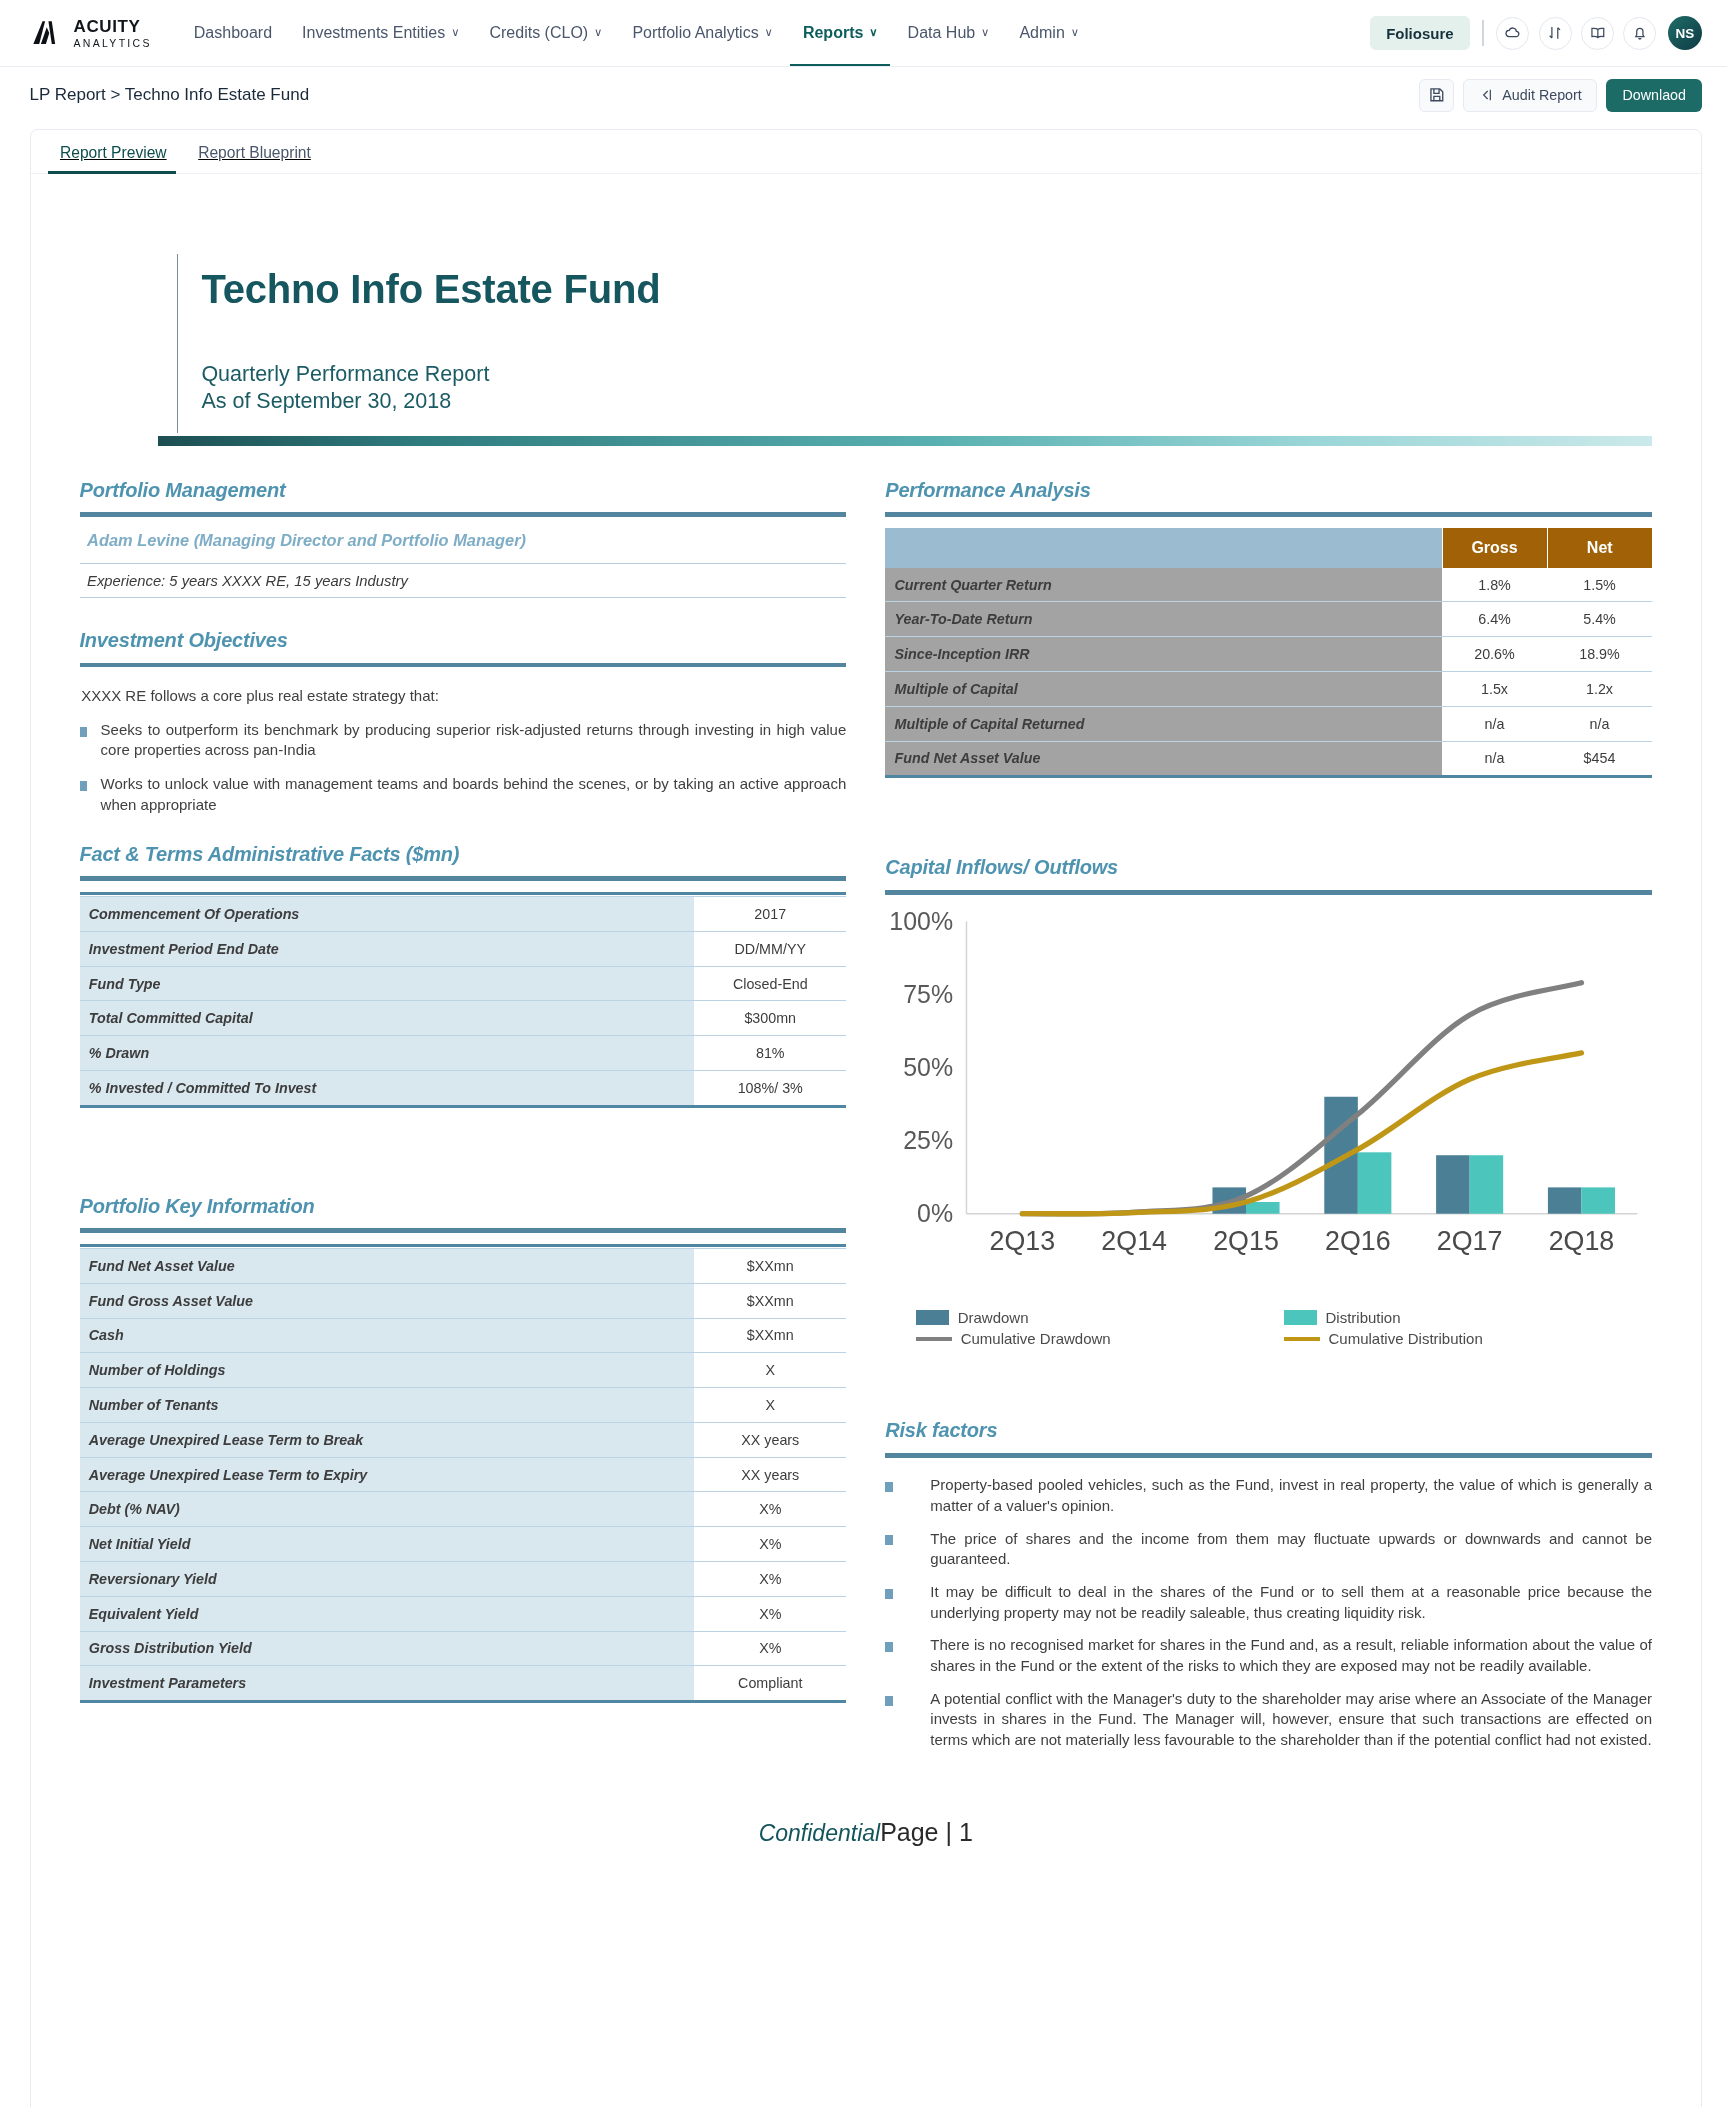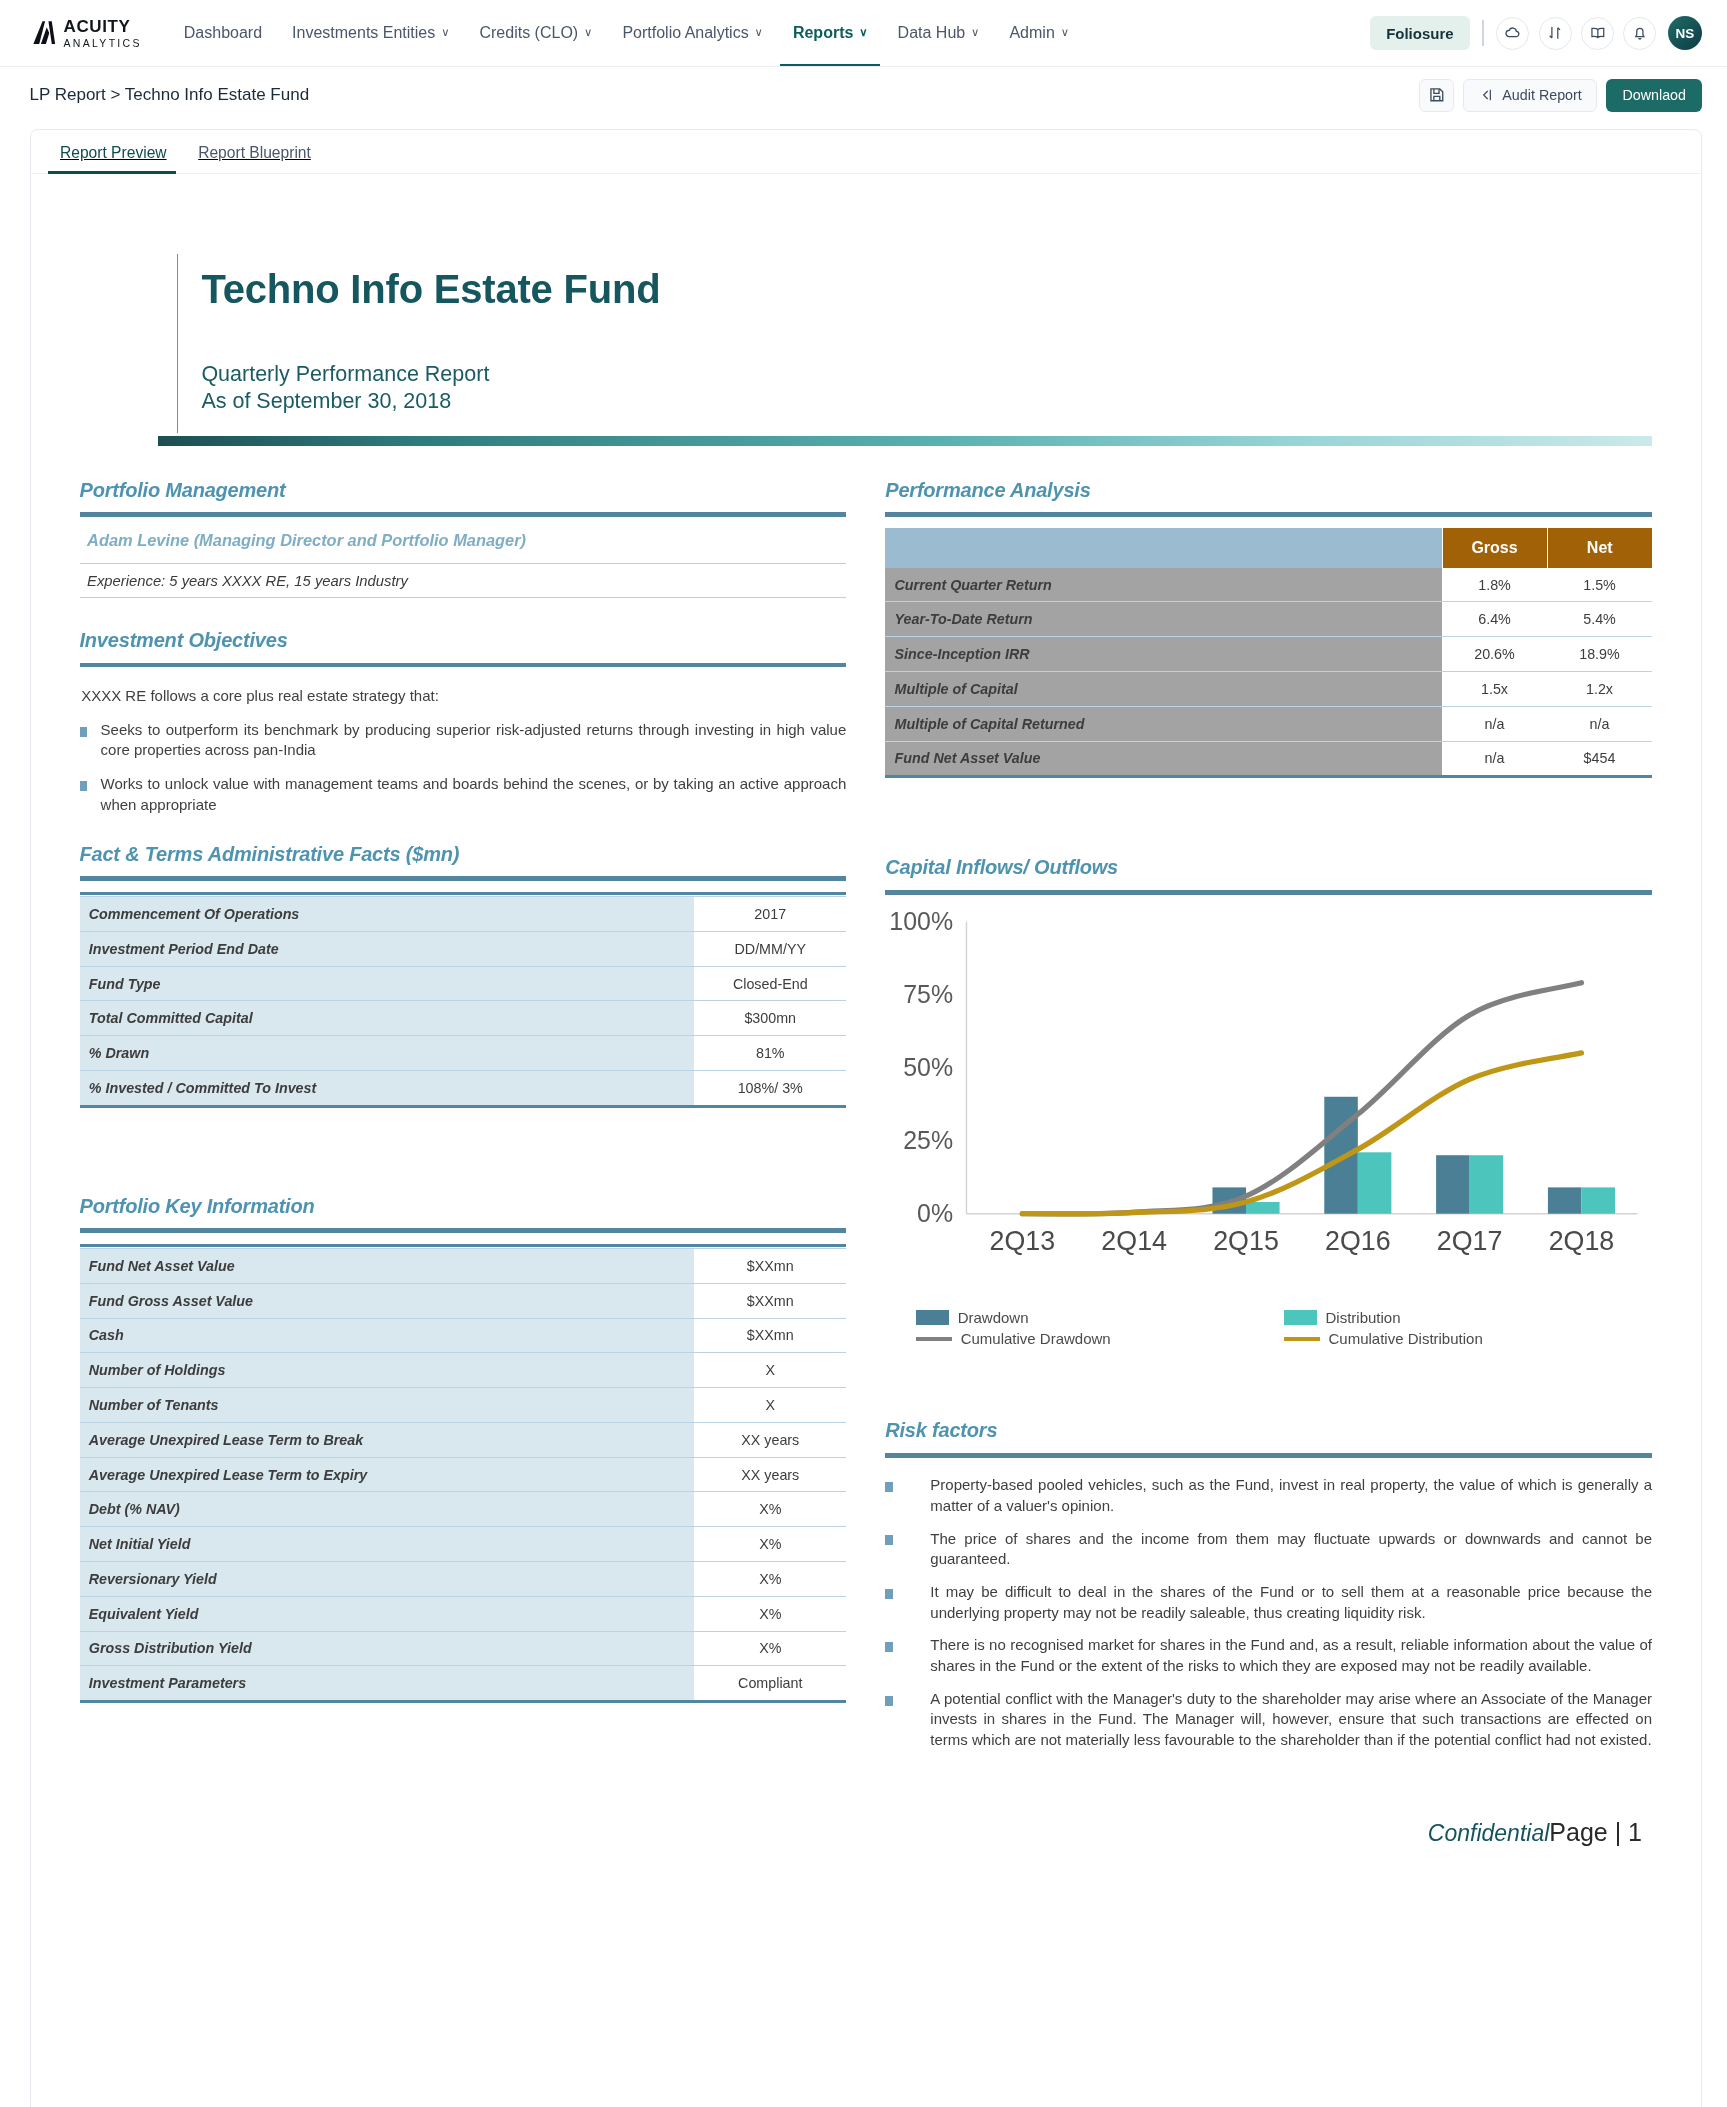--- a/index.html
+++ b/index.html
@@ -14,21 +14,21 @@
   
   .navbar {
     height: 67px;
     display: flex;
     align-items: center;
     padding: 0 26px 0 29.5px;
     border-bottom: 1.3px solid #e9edf2;
     background: #ffffff;
     position: relative;
   }
-  .brand { display: flex; align-items: center; gap: 3px; margin-right: 27px; }
+  .brand { display: flex; align-items: center; gap: 13px; margin-right: 27px; }
   .brand-mark { width: 31px; height: 31px; display:block; }
   .brand-text { display: flex; flex-direction: column; line-height: 1; }
   .brand-top { font-size: 17px; font-weight: 700; letter-spacing: 0.6px; color: #10161c; }
   .brand-bot { font-size: 10.5px; font-weight: 400; letter-spacing: 2.3px; color: #10161c; margin-top: 3px; }
 
   .navlinks { display: flex; align-items: center; gap: 0; height: 100%; }
   .navitem {
     display: flex; align-items: center; gap: 5.9px;
     font-size: 16px; color: #4a566b; padding: 0 15px; height: 100%;
     cursor: pointer; position: relative;
@@ -174,22 +174,22 @@
   .legend-swatch { width: 33px; height: 15px; flex:0 0 33px; }
   .legend-line { width: 36px; height: 3.8px; flex:0 0 36px; }
   .legend-label { font-size: 15px; color: #4a4a4a; }
 
   
   .risk-list { list-style: none; margin-top: 17.7px; }
   .risk-list li { display: flex; gap: 13.5px; margin-bottom: 12.6px; }
   .risk-text { font-size: 15px; color: #3f3f3f; line-height: 1.36; text-align: justify; margin-left: 24px; }
 
   .footer {
-    display: flex; align-items: flex-end; justify-content: flex-end;
-    padding: 0 59px; margin-top: 55px;
+    display: flex; align-items: flex-end; justify-content: center;
+    padding: 0 76px; margin-top: 55px;
   }
   .conf { font-size: 23px; font-style: italic; color: #14545c; font-weight: 300; }
   .pageno { font-size: 25px; color: #2a2a2a; font-weight: 300; }
 </style>
 </head>
 <body>
 
 <div class="navbar">
   <div class="brand">
     <svg class="brand-mark" viewBox="0 0 74 74">

